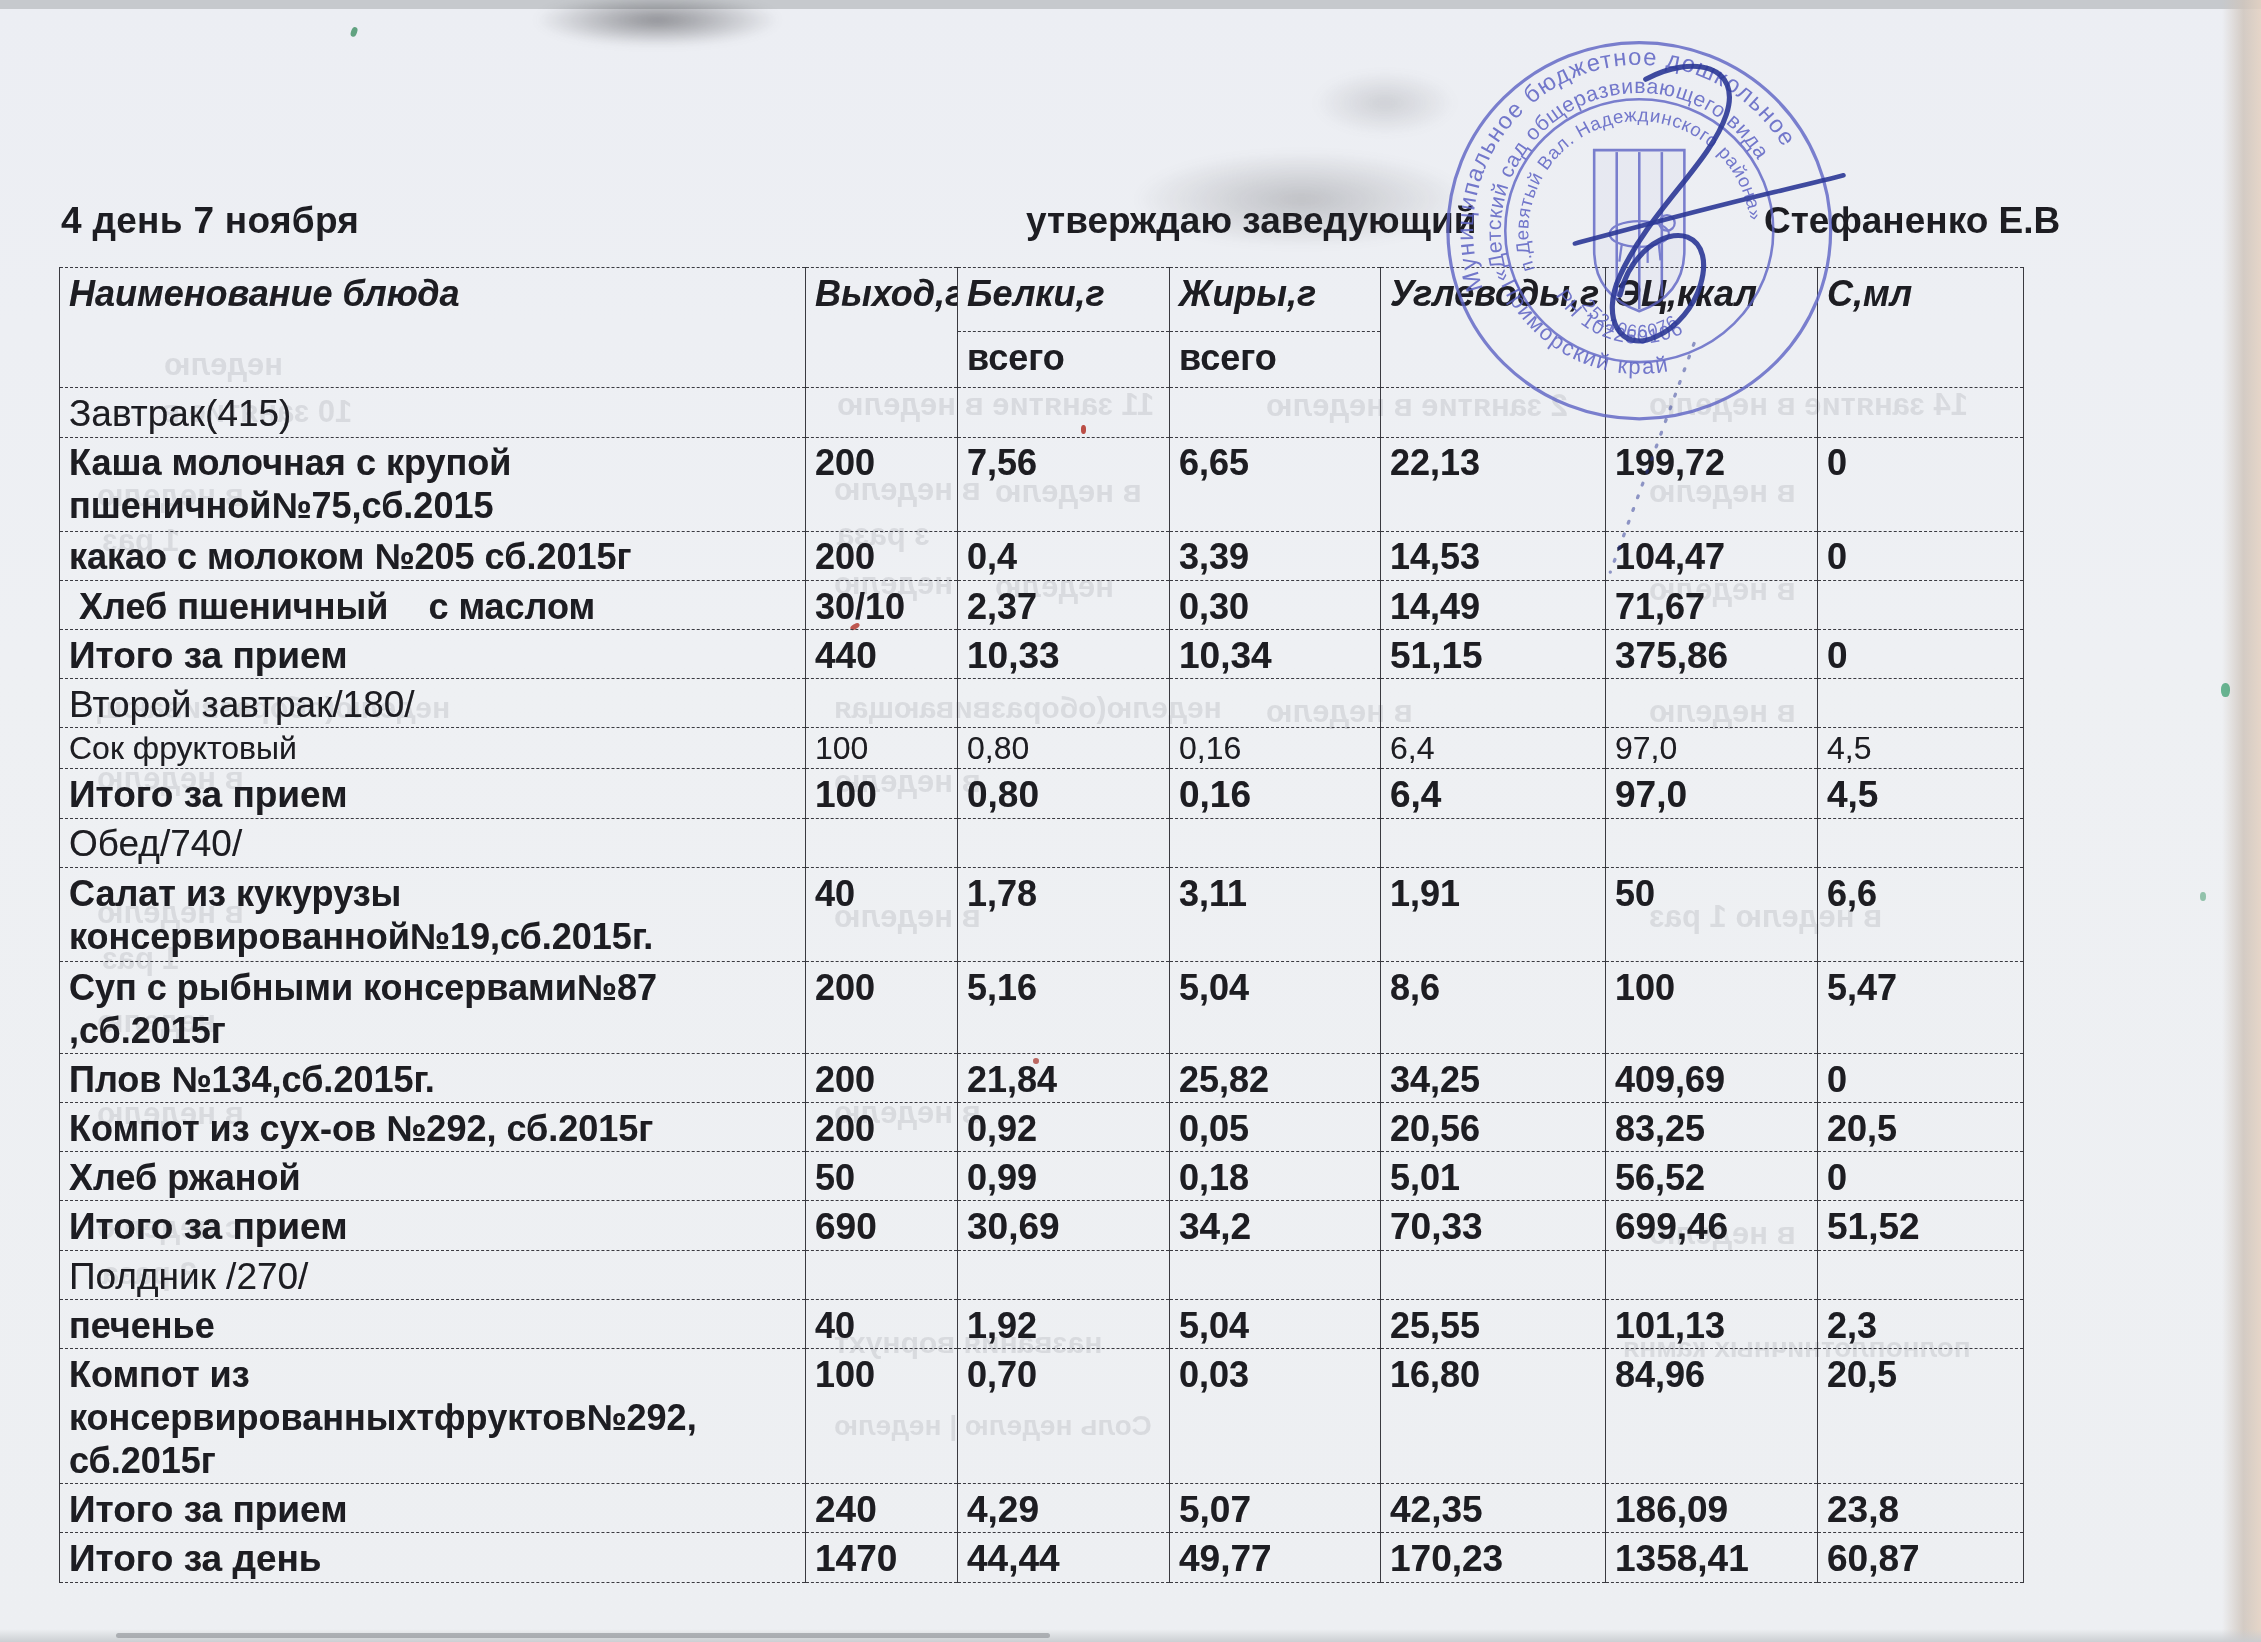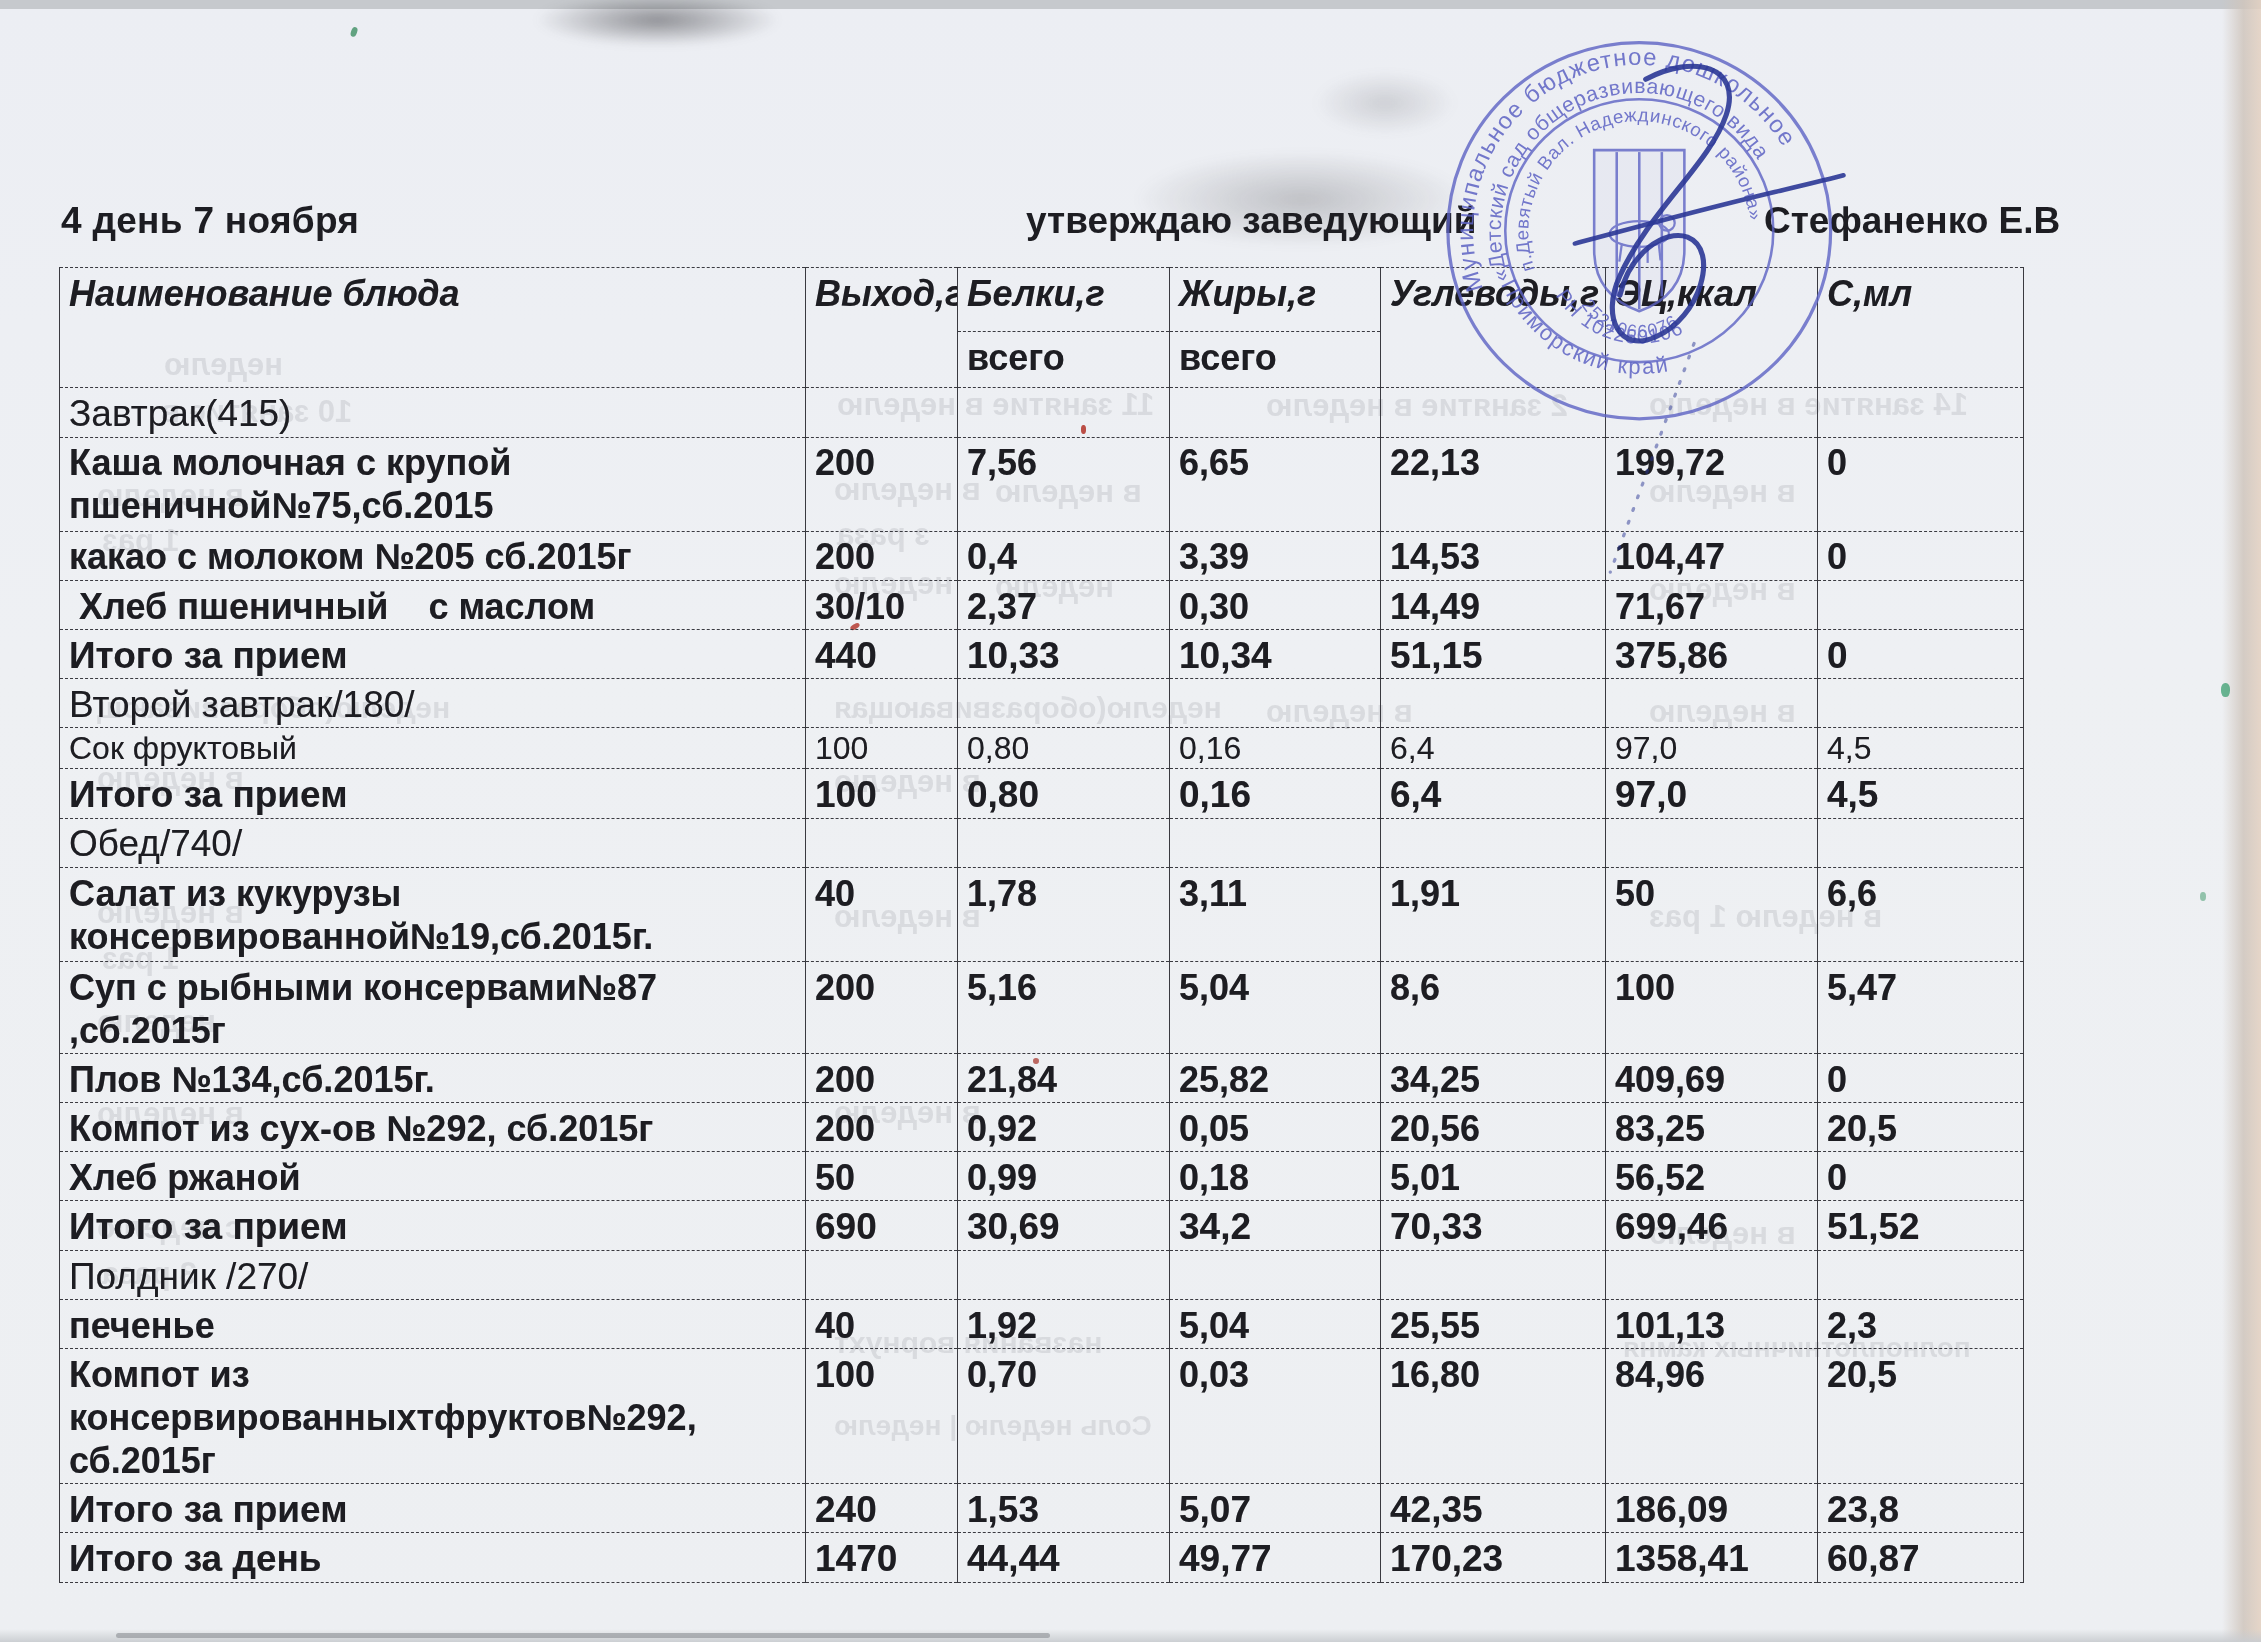--- a/index.html
+++ b/index.html
@@ -313,21 +313,21 @@
           <td>100</td>
           <td>0,70</td>
           <td>0,03</td>
           <td>16,80</td>
           <td>84,96</td>
           <td>20,5</td>
         </tr>
         <tr class="total">
           <td>Итого за прием</td>
           <td>240</td>
-          <td>1,53</td>
+          <td>4,29</td>
           <td>5,07</td>
           <td>42,35</td>
           <td>186,09</td>
           <td>23,8</td>
         </tr>
         <tr class="total">
           <td>Итого за день</td>
           <td>1470</td>
           <td>44,44</td>
           <td>49,77</td>

